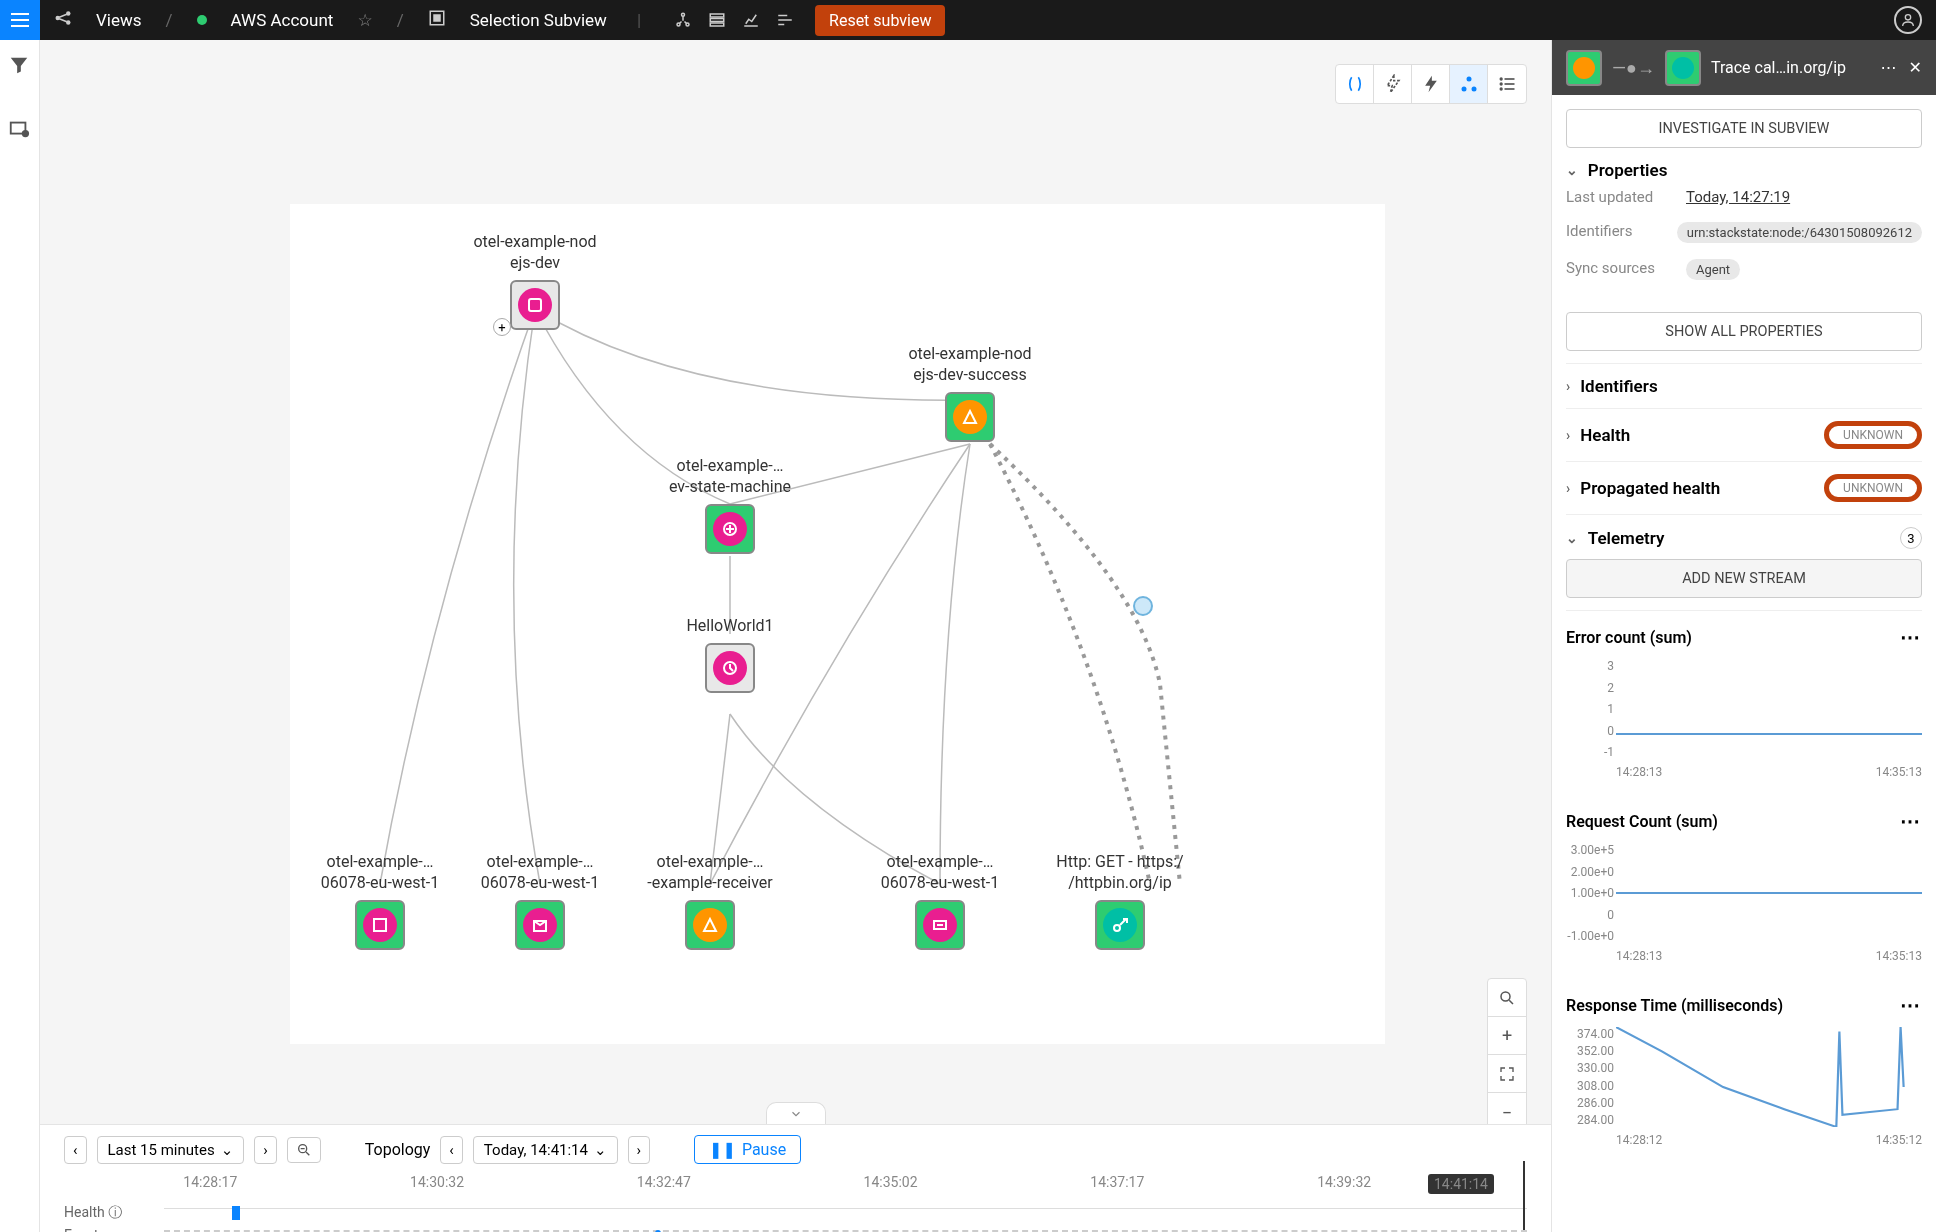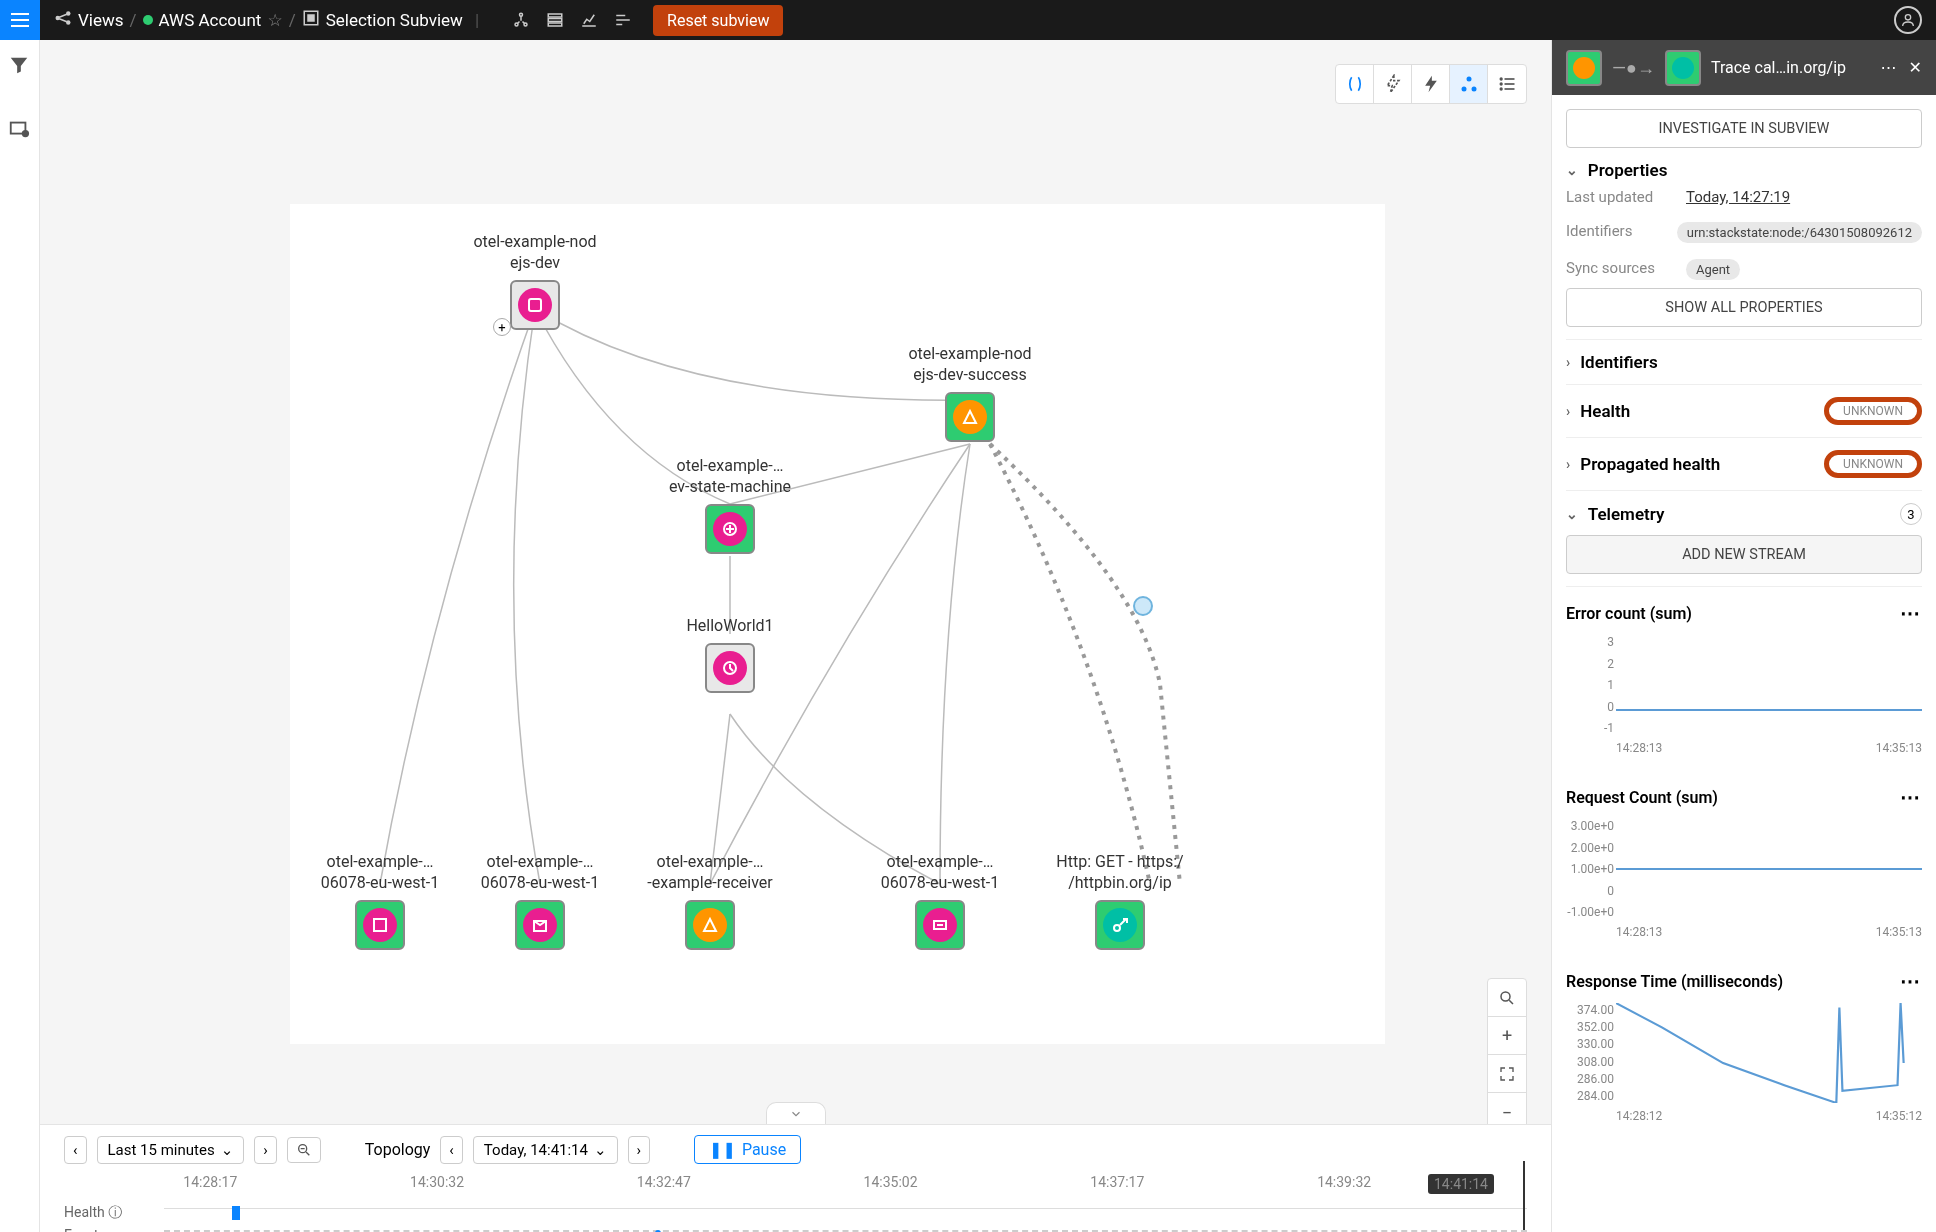--- a/index.html
+++ b/index.html
@@ -2,21 +2,21 @@
 <html><head>
 <meta charset="utf-8">
 <style>
 * { margin:0; padding:0; box-sizing:border-box; font-family:-apple-system,BlinkMacSystemFont,"Segoe UI",Roboto,sans-serif; }
 body { width:1936px; height:1232px; background:#f5f5f5; overflow:hidden; position:relative; }
 .topbar { height:40px; background:#1a1a1a; display:flex; align-items:center; color:#fff; font-size:17px; }
 .menu-btn { width:40px; height:40px; background:#0a84ff; display:flex; align-items:center; justify-content:center; cursor:pointer; }
 .menu-btn span,.menu-btn span::before,.menu-btn span::after { display:block; width:18px; height:2px; background:#fff; position:relative; }
 .menu-btn span::before,.menu-btn span::after { content:""; position:absolute; }
 .menu-btn span::before { top:-6px; } .menu-btn span::after { top:6px; }
-.crumbs { display:flex; align-items:center; gap:6px; padding:0 14px; }
+.crumbs { display:flex; align-items:center; gap:24px; padding:0 14px; }
 .crumbs .sep { color:#666; }
 .crumbs a { color:#fff; text-decoration:none; display:flex; align-items:center; gap:6px; }
 .status-dot { width:10px; height:10px; border-radius:50%; background:#2ecc71; display:inline-block; }
 .vline { color:#555; padding:0 6px; }
 .topbar-icons { display:flex; gap:6px; padding:0 8px; }
 .ticon { width:28px; height:28px; display:flex; align-items:center; justify-content:center; cursor:pointer; color:#ccc; }
 .reset-btn { background:#c2410c; color:#fff; border:none; padding:6px 14px; border-radius:4px; font-size:16px; cursor:pointer; margin-left:8px; }
 .user-icon { margin-left:auto; margin-right:14px; width:28px; height:28px; border:2px solid #ccc; border-radius:50%; display:flex; align-items:center; justify-content:center; cursor:pointer; }
 .main { display:flex; height:calc(100% - 40px); }
 .leftrail { width:40px; background:#fff; border-right:1px solid #e4e4e4; display:flex; flex-direction:column; align-items:center; padding-top:14px; gap:40px; }
@@ -371,21 +371,21 @@
             <div class="v u">Today, 14:27:19</div>
           </div>
         <div class="kv">
             <div class="k">Identifiers</div>
             <div class="v"><span class="pill">urn:stackstate:node:/64301508092612</span></div>
           </div>
         <div class="kv">
             <div class="k">Sync sources</div>
             <div class="v"><span class="pill">Agent</span></div>
           </div>
-        <button class="wide-btn" style="margin-top:0">SHOW ALL PROPERTIES</button>
+        <button class="wide-btn" style="margin-top:24px">SHOW ALL PROPERTIES</button>
       </div>
 
       <div class="section">
           <div class="sec-head">
             <span class="chev">›</span>
             <span>Identifiers</span>
           </div>
         </div>
       <div class="section">
           <div class="sec-head">
@@ -434,21 +434,21 @@
               </div>
             </div>
           </div>
           <div class="chart-block">
             <div class="chart-head">
               <span>Request Count (sum)</span>
               <span class="more">⋯</span>
             </div>
   <div class="mini-chart">
               <div class="yaxis">
-                <div>3.00e+0</div>
+                <div>3.00e+5</div>
                 <div>2.00e+0</div>
                 <div>1.00e+0</div>
                 <div>0</div>
                 <div>-1.00e+0</div>
               </div>
   <svg viewBox="0 0 280 100" preserveAspectRatio="none">
                 <polyline points="0,50 280,50" fill="none" stroke="#5b9bd5" stroke-width="2"></polyline>
               </svg>
   <div class="xaxis">
                 <span>14:28:13</span>

